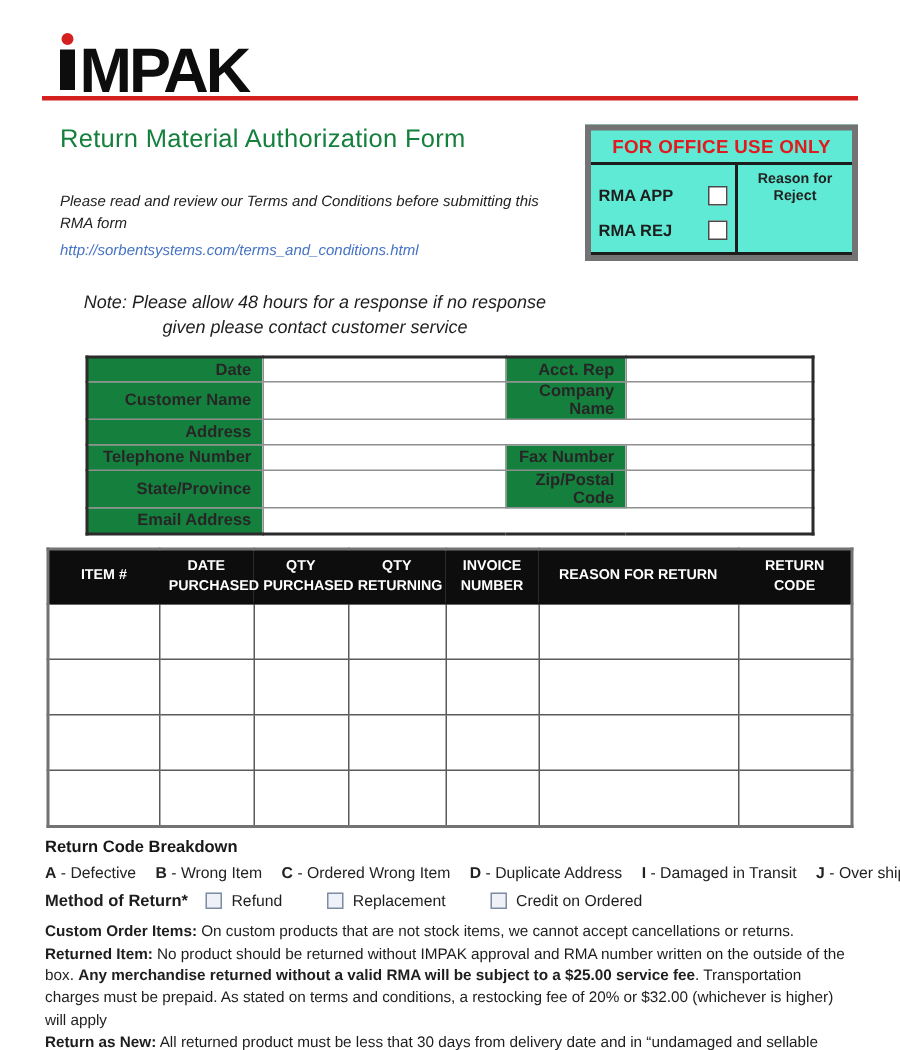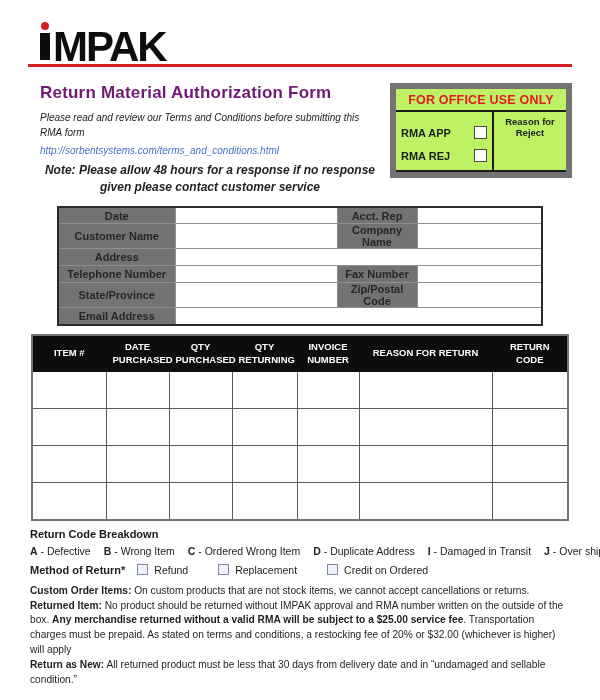--- a/index.html
+++ b/index.html
@@ -10,41 +10,41 @@
   .logo { display:flex; align-items:flex-end; height:52px; margin-left:12px; }
   .logo-i { display:flex; flex-direction:column; align-items:center; margin-right:3px; }
   .logo-ring { width:8px; height:8px; border:4px solid #d4201f; border-radius:50%; margin-bottom:3px; }
   .logo-stem { width:10px; height:27px; background:#0d0d0d; }
   .logo-text { font-size:42px; font-weight:900; line-height:27px; letter-spacing:-2px; color:#0d0d0d; }
   .red-rule { height:2px; border-top:2px solid #d4201f; border-bottom:1px solid #d4201f; margin-top:4px; }
 
   
   .title-row { display:flex; margin-top:16px; align-items:flex-start; }
   .title-block { flex:1; padding-left:12px; padding-right:10px; }
-  .page-title { font-size:17px; font-weight:700; color:#701a75; margin-bottom:7px; letter-spacing:.2px; }
+  .page-title { font-size:17px; font-weight:400; color:#15803d; margin-bottom:24px; letter-spacing:.2px; }
   .subtitle { font-size:10px; font-style:italic; color:#222; line-height:1.5; }
   .terms-link { font-size:10px; font-style:italic; color:#4472c4; text-decoration:none; display:inline-block; line-height:1.5; cursor:pointer; }
-  .note { margin-top:4px; font-size:12px; font-style:italic; font-weight:700; color:#1f1f1f; text-align:center; line-height:1.45; }
-
-  
-  .office-box { width:182px; border:6px solid #737373; flex-shrink:0; background:#bef264; }
+  .note { margin-top:18px; font-size:12px; font-style:italic; font-weight:400; color:#1f1f1f; text-align:center; line-height:1.45; }
+
+  
+  .office-box { width:182px; border:4px solid #737373; flex-shrink:0; background:#5eead4; }
   .office-title { text-align:center; color:#e01b1f; font-weight:700; font-size:12.5px; padding:4px 0 3px; border-bottom:2px solid #1c1c1c; letter-spacing:.2px; }
   .office-mid { display:flex; }
   .office-left { width:96px; padding:4px 0 4px 5px; }
   .office-row { display:flex; align-items:center; justify-content:space-between; font-weight:700; font-size:11px; margin:10px 0 4px; padding-right:5px; }
   .cb { width:13px; height:13px; border:1.5px solid #4a4a4a; background:#fff; display:inline-block; cursor:pointer; }
   .office-right { flex:1; border-left:2px solid #1c1c1c; text-align:center; padding-top:4px; font-size:9.5px; font-weight:600; color:#222; }
   .office-bottom { display:flex; border-top:2px solid #1c1c1c; }
   .office-rma { width:96px; border-right:2px solid #1c1c1c; font-size:15px; font-weight:800; padding:2px 0 3px 6px; }
   .office-rma-value { flex:1; cursor:text; }
 
   
   .contact-table { width:484px; margin:9px auto 0; border-collapse:collapse; table-layout:fixed; font-size:11px; border:2px solid #2b2b2b; }
   .contact-table td { border:1px solid #8f8f8f; height:17px; padding:0 7px; }
-  .contact-table td.lbl { background:#737373; text-align:center; font-weight:600; color:#262626; }
+  .contact-table td.lbl { background:#15803d; text-align:right; font-weight:600; color:#262626; }
   .contact-table td.val { background:#fff; cursor:text; }
 
   
   .items-table { width:432px; margin:8px auto 0; border-collapse:collapse; table-layout:fixed; border:2px solid #737373; }
   .items-table th { background:#0d0d0d; color:#fff; font-size:9.5px; font-weight:700; text-align:center; padding:5px 6px; height:34px; vertical-align:middle; border:1px solid #0d0d0d; line-height:1.35; }
   .items-table td { border:1px solid #5a5a5a; height:37px; background:#fff; cursor:text; }
 
   
   .codes-section { margin-top:7px; padding:0 2px; }
   .codes-heading { font-size:11px; font-weight:700; color:#171717; }

